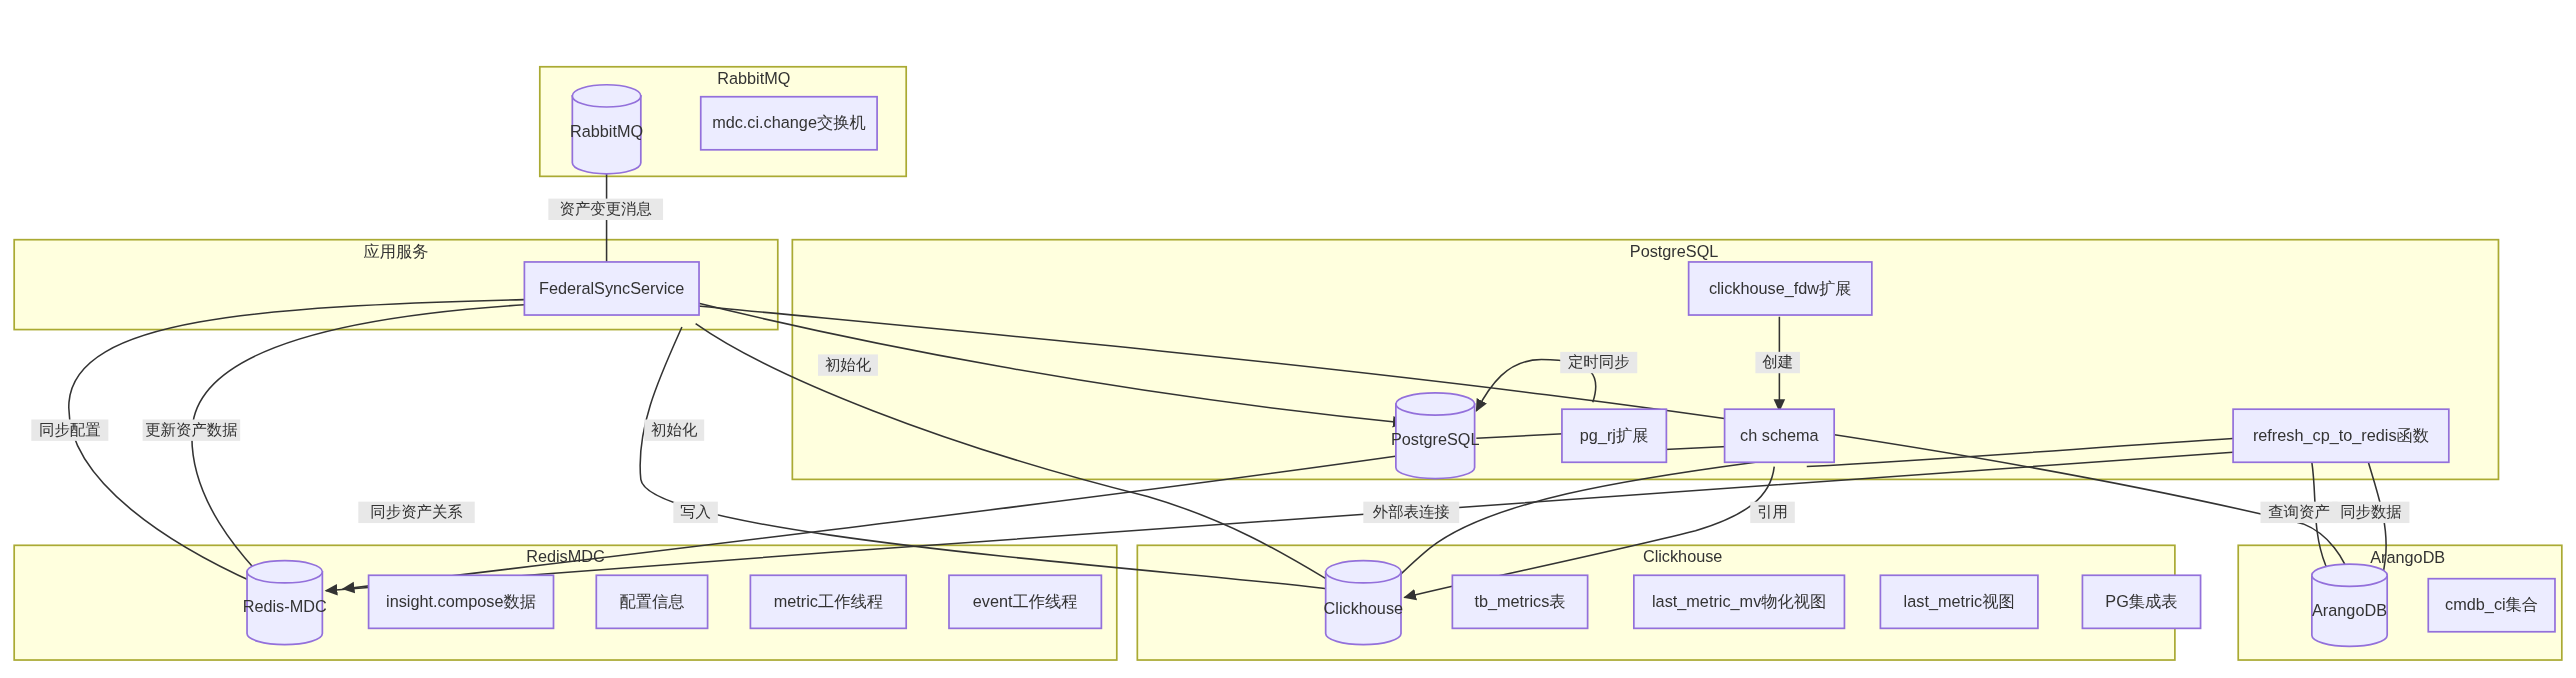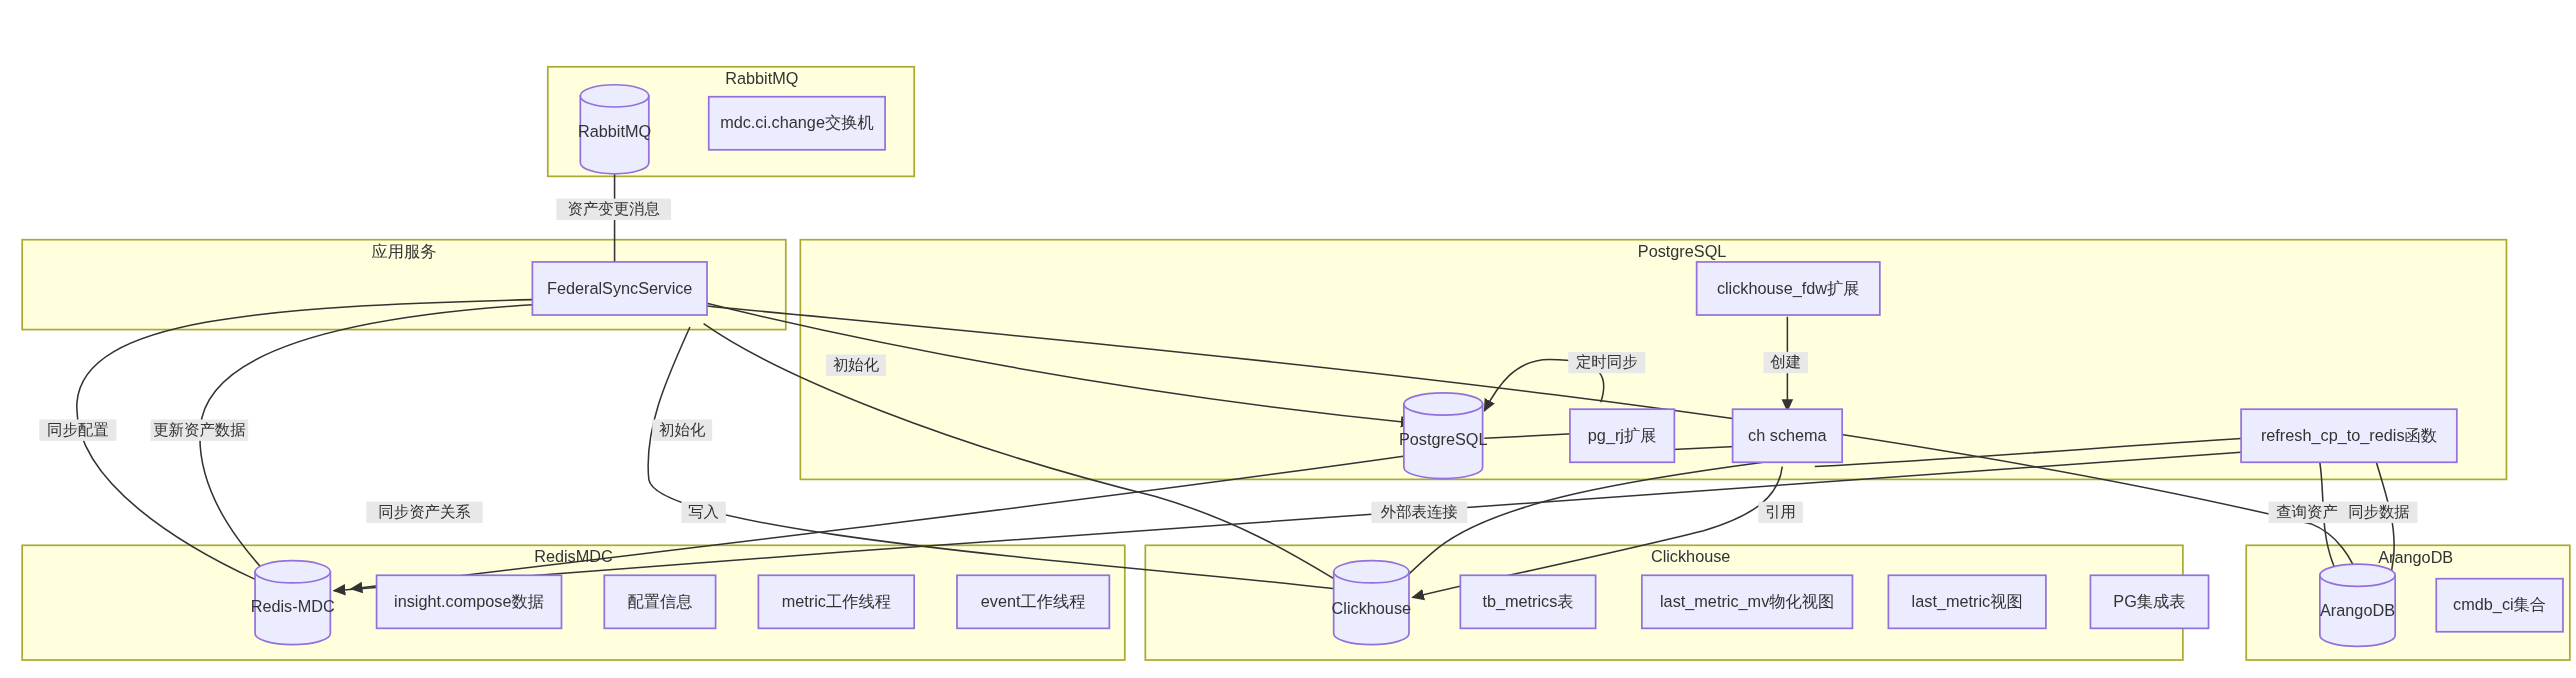--- a/index.html
+++ b/index.html
@@ -1,20 +1,20 @@
 <!DOCTYPE html>
 <html style="font-size:13.7px"><head>
 <meta charset="utf-8">
 <style>
   html,body{margin:0;padding:0;background:#ffffff;}
   body{
     width:2576px;height:678px;overflow:hidden;position:relative;
     font-family:"Liberation Sans","DejaVu Sans",sans-serif;
   }
-  #diagram{position:absolute;left:8px;top:0;width:2076px;height:678px;}
+  #diagram{position:absolute;left:0;top:0;width:2076px;height:678px;}
   svg{position:absolute;left:0;top:0;width:2576px;height:678px;overflow:visible;}
 
   .cluster-rect{fill:#ffffde;stroke:#aaaa33;stroke-width:2;}
   .cluster-title{
     font-family:"Liberation Sans","DejaVu Sans",sans-serif;
     font-size:19px;fill:#333333;text-anchor:middle;dominant-baseline:middle;
   }
   .node-rect{fill:#ececff;stroke:#9370db;stroke-width:2;}
   .node-label{
     font-family:"Liberation Sans","DejaVu Sans",sans-serif;

